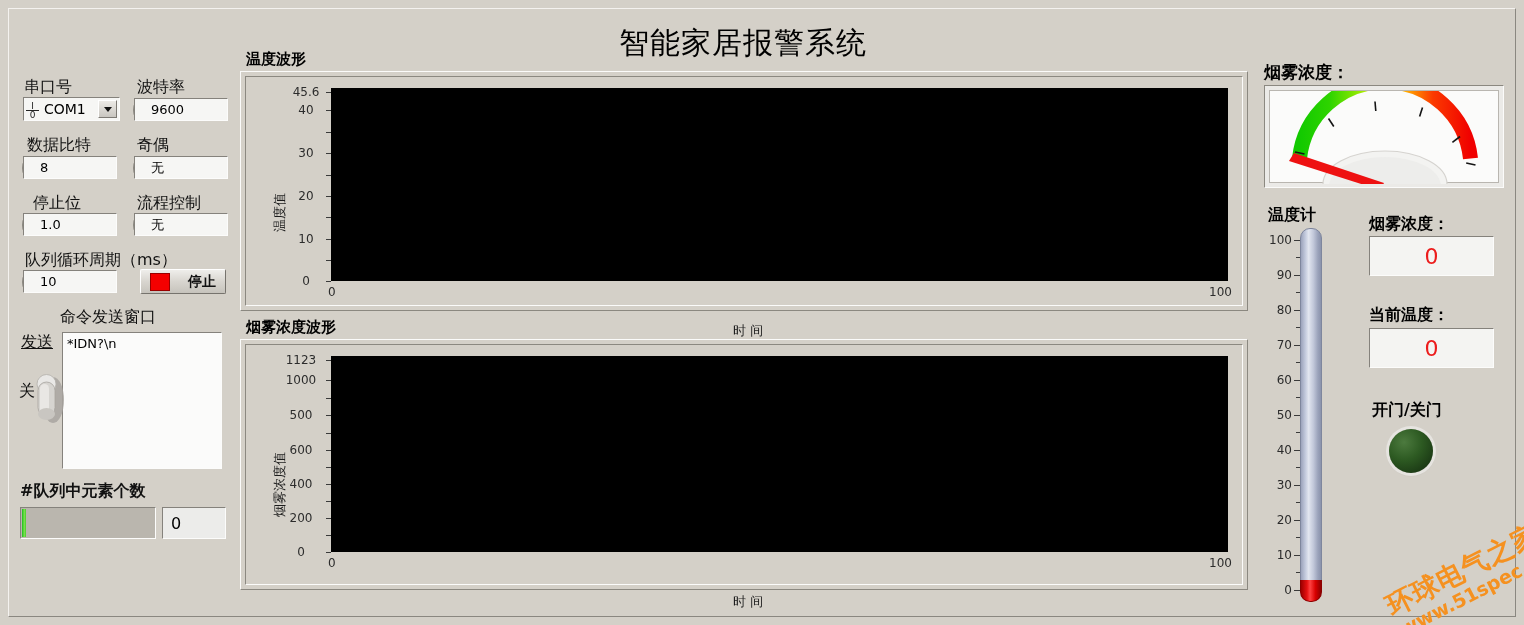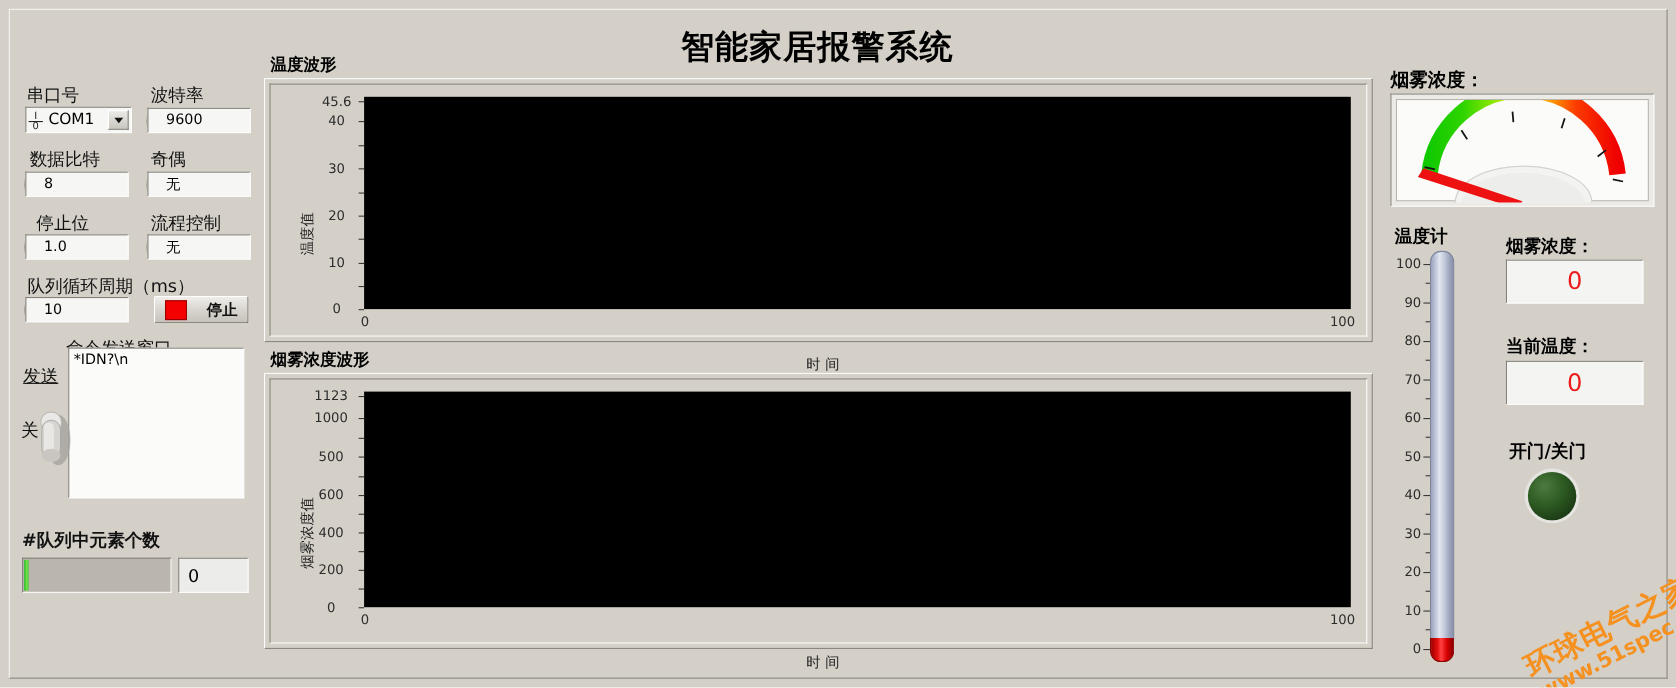--- a/index.html
+++ b/index.html
@@ -35,21 +35,21 @@
     position: absolute;
     font-size: 16px;
     color: #111;
     white-space: nowrap;
     font-family: "DejaVu Sans", "Liberation Sans", sans-serif;
   }
   .lbl-b { font-weight: bold; }
   .title {
     position: absolute;
     font-size: 30px;
-    font-weight: bold;
+    font-weight: normal;
     color: #000;
     white-space: nowrap;
     letter-spacing: 1px;
   }
   .sect-title {
     position: absolute;
     font-size: 15px;
     font-weight: bold;
     color: #000;
     white-space: nowrap;
@@ -353,21 +353,21 @@
   </div>
   <div class="ctrl" style="left:23px; top:270px; width:94px; height:23px; padding-left:16px;">10</div>
 
   <div class="stop-btn" style="left:140px; top:269px; width:86px; height:25px;">
     <div class="stop-sq"></div>
     <span class="stop-lbl">停止</span>
   </div>
 
   <div class="lbl" style="left:60px; top:307px;">命令发送窗口</div>
   <div class="lbl" style="left:21px; top:332px;text-decoration:underline;">发送</div>
-  <div class="txtarea" style="left:62px; top:316px; width:160px; height:137px;">*IDN?\n</div>
+  <div class="txtarea" style="left:62px; top:332px; width:160px; height:137px;">*IDN?\n</div>
 
   <div class="lbl" style="left:19px; top:381px;">关</div>
   <div class="toggle" style="left:32px; top:370px;">
     <svg width="34" height="58" viewBox="0 0 34 58">
       <ellipse cx="21" cy="30" rx="11" ry="23" fill="#a8a5a0" opacity="0.85"></ellipse>
       <ellipse cx="14.5" cy="14" rx="9.5" ry="9.5" fill="#e9e8e6" stroke="#b3b0ab" stroke-width="0.8"></ellipse>
       <rect x="6" y="12" width="17" height="34" rx="8.5" fill="#d6d4d0" stroke="#a8a5a0" stroke-width="0.8"></rect>
       <rect x="8" y="14" width="9" height="30" rx="4.5" fill="#eceae7" opacity="0.85"></rect>
       <ellipse cx="14.5" cy="44" rx="8.5" ry="6" fill="#c9c6c1"></ellipse>
     </svg>

